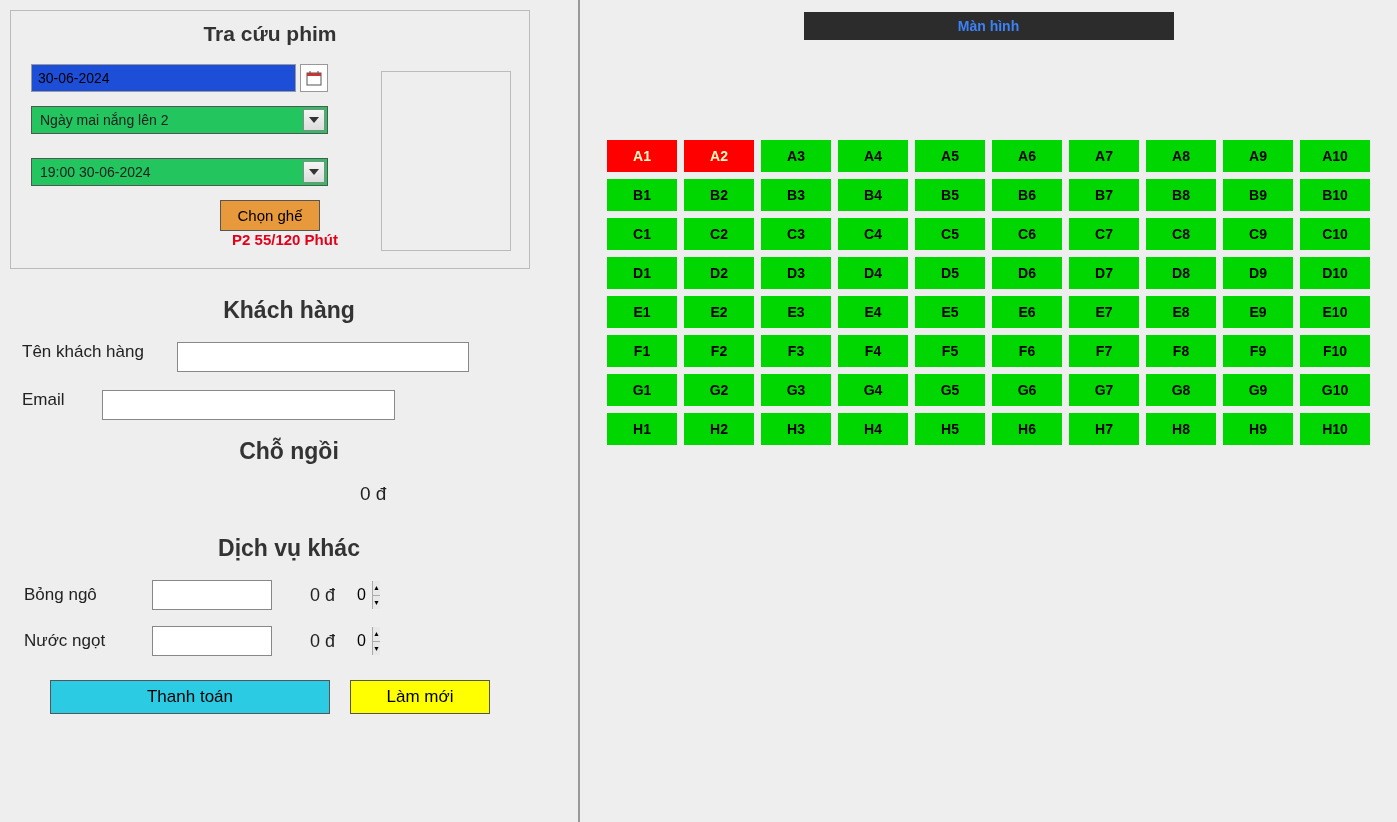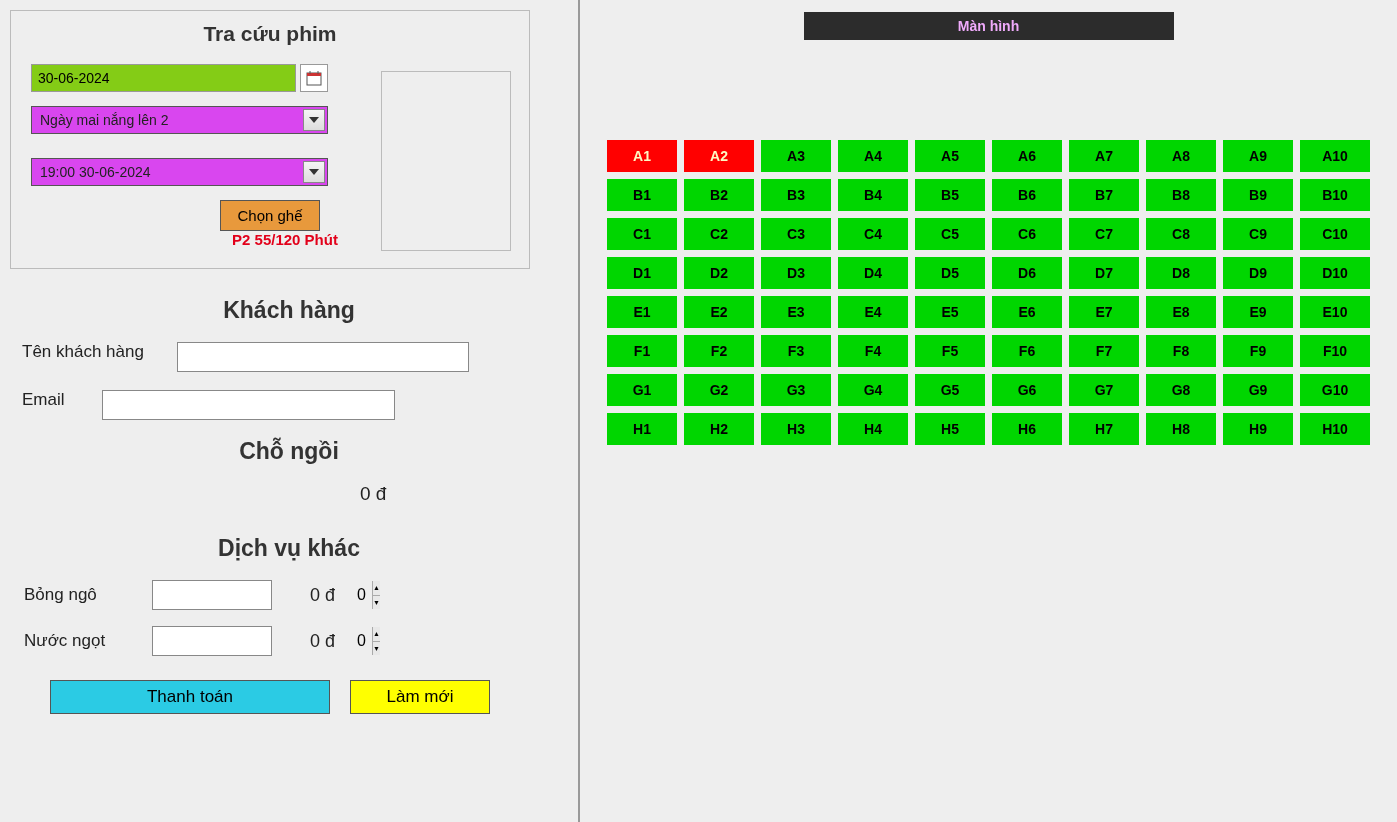--- a/index.html
+++ b/index.html
@@ -42,42 +42,42 @@
   }
   .lookup-row {
     display: flex;
     align-items: center;
     margin-bottom: 14px;
   }
   .date-input {
     width: 265px;
     height: 28px;
     border: 1.5px solid #999;
-    background: #84cc16;
+    background: #1d4ed8;
     padding: 2px 6px;
     font-size: 14px;
   }
   .cal-btn {
     width: 28px;
     height: 28px;
     border: 1.5px solid #999;
     background: #fff;
     margin-left: 4px;
     display: flex;
     align-items: center;
     justify-content: center;
     cursor: pointer;
     font-size: 10px;
   }
   .cal-btn svg { width: 16px; height: 16px; }
   .combo {
     width: 297px;
     height: 28px;
     border: 1.5px solid #555;
-    background: #d946ef;
+    background: #22c55e;
     display: flex;
     align-items: center;
     justify-content: space-between;
     padding: 0 2px 0 8px;
     font-size: 14px;
     cursor: pointer;
   }
   .combo-arrow {
     width: 22px;
     height: 22px;
@@ -219,21 +219,21 @@
     border: 1.5px solid #555;
     font-size: 17px;
     cursor: pointer;
   }
 
   
   .screen-bar {
     width: 370px;
     margin: 2px auto 0 auto;
     background: #2c2c2c;
-    color: #f0abfc;
+    color: #3b82f6;
     text-align: center;
     padding: 6px 0;
     font-weight: 600;
     font-size: 14px;
   }
   .seat-grid {
     margin-top: 100px;
     display: grid;
     grid-template-columns: repeat(10, 70px);
     gap: 7px 7px;

